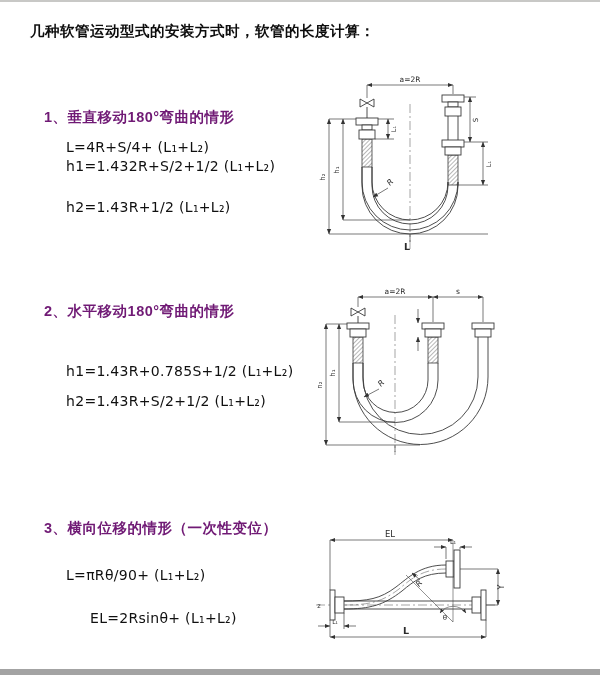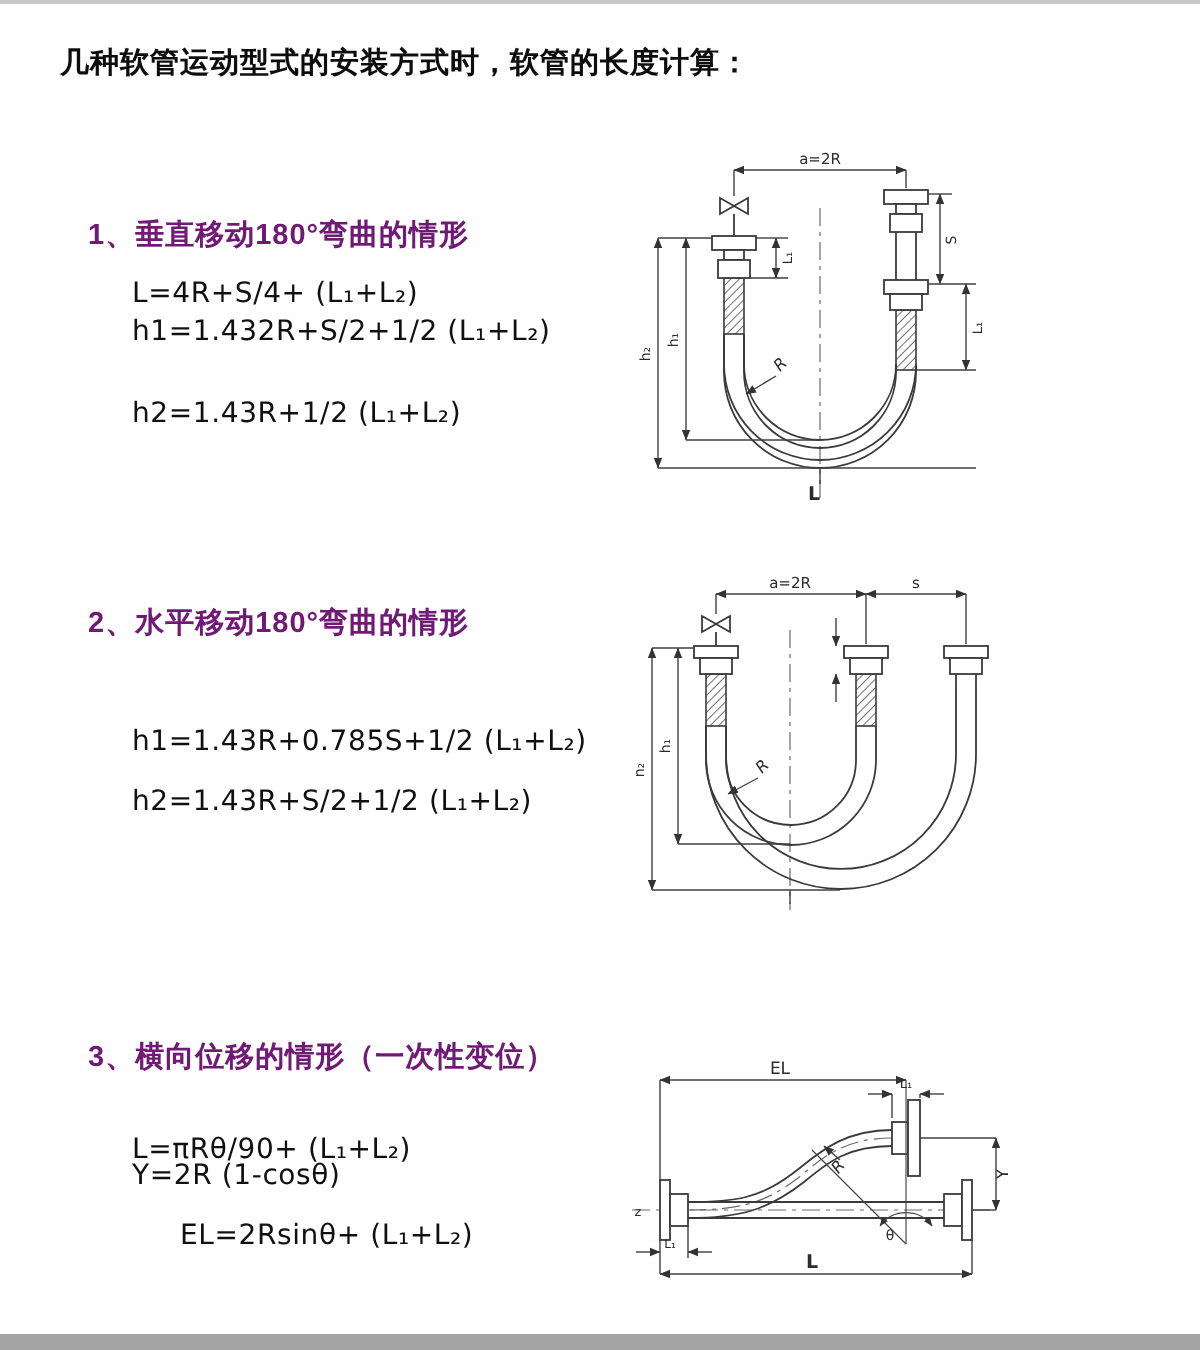--- a/index.html
+++ b/index.html
@@ -6,21 +6,21 @@
   body{
     width:600px;height:675px;
     background:#f4f4f2;
     font-family:"Liberation Sans","DejaVu Sans",sans-serif;
     -webkit-font-smoothing:antialiased;
   }
   .page{
     position:relative;width:600px;height:675px;
     background:#ffffff;
     border-top:2px solid #c8c8c6;
-    border-bottom:8px solid #a3a3a3;
+    border-bottom:6px solid #a3a3a3;
     box-sizing:border-box;
     overflow:hidden;
     color:#111;
   }
   .doc-title{
     position:absolute;left:30px;top:20px;
     font-size:14.5px;font-weight:700;letter-spacing:.5px;color:#0d0d0d;
   }
   .sec-heading{
     position:absolute;font-size:14.5px;font-weight:700;letter-spacing:.5px;color:#701a75;
@@ -212,21 +212,20 @@
     <text x="77" y="9" font-size="7.5" text-anchor="middle">a=2R</text>
     <text x="140" y="9" font-size="7.5" text-anchor="middle">s</text>
     <text transform="rotate(-90 4 100)" x="4" y="100" font-size="7" text-anchor="middle">h₂</text>
     <text transform="rotate(-90 17 88)" x="17" y="88" font-size="7" text-anchor="middle">h₁</text>
     <text transform="rotate(-45 65 100)" x="65" y="100" font-size="8" font-style="italic" text-anchor="middle">R</text>
   </svg>
   </div>
 
   <div class="sec-heading" style="left:44px;top:517px;">3、横向位移的情形（一次性变位）</div>
   <div class="formula" style="top:565px;">L=πRθ/90+ (L₁+L₂)</div>
-  <div class="formula" style="top:578px;">Y=2R (1-cosθ)</div>
   <div class="formula" style="top:608px;margin-left:24px;">EL=2Rsinθ+ (L₁+L₂)</div>
 
   <div class="diag" style="left:308px;top:523px;">
   <svg width="285" height="145" viewBox="0 0 285 145">
     <defs>
       <marker id="a3" viewBox="0 0 10 10" refX="9.5" refY="5" markerWidth="7.5" markerHeight="7.5" orient="auto-start-reverse">
         <path d="M0,1 L10,5 L0,9 z" fill="#333"></path>
       </marker>
     </defs>
 

